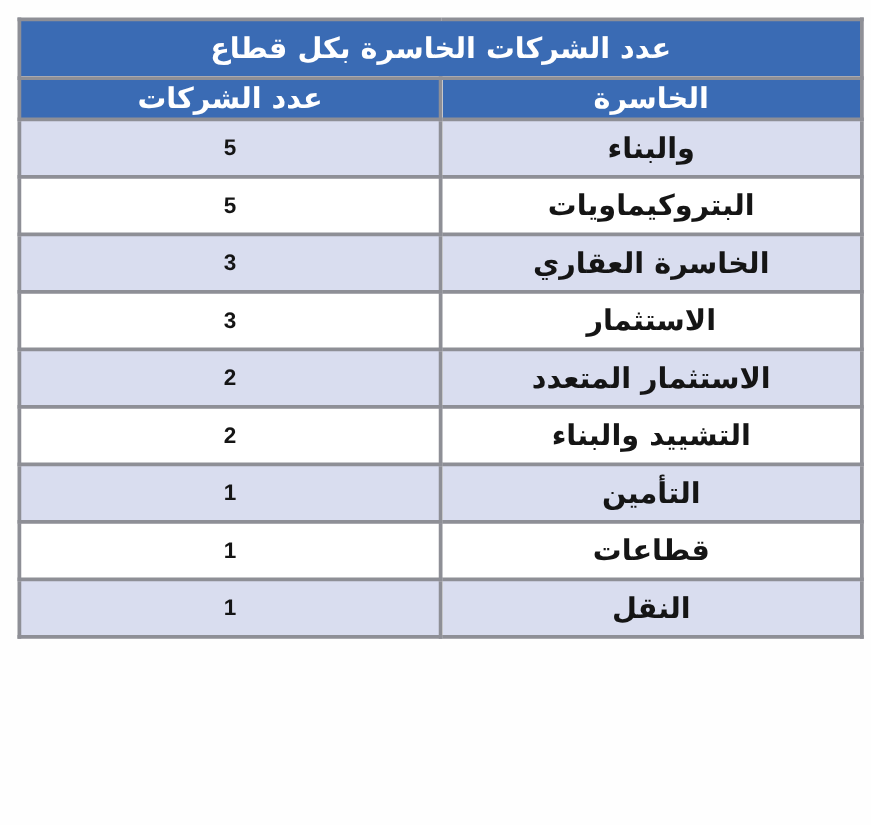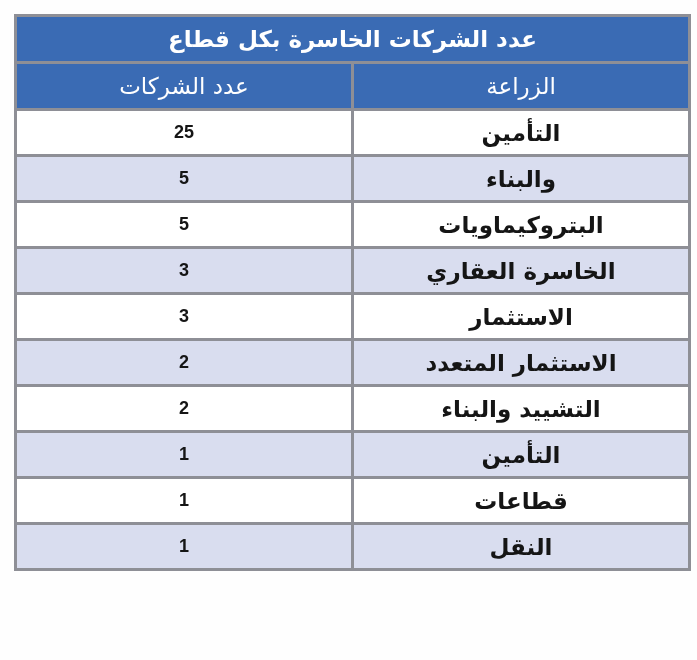--- a/index.html
+++ b/index.html
@@ -34,23 +34,23 @@
   .title-row td {
     background: var(--header-bg);
     color: var(--header-text);
     font-weight: bold;
     font-size: 23px;
     height: 47px;
   }
   .header-row td {
     background: var(--header-bg);
     color: var(--header-text);
-    font-weight: normal;
+    font-weight: bold;
     font-size: 23px;
-    height: 47px;
+    height: 33px;
   }
   .count-cell {
     font-weight: bold;
     font-size: 18px;
     color: var(--body-text);
     font-family: "Liberation Sans", "DejaVu Sans", sans-serif;
   }
   .sector-cell {
     font-weight: bold;
     font-size: 23px;
@@ -63,26 +63,22 @@
 </head>
 <body>
 
 <table class="losing-companies-table">
   <tbody>
     <tr class="title-row">
       <td colspan="2" dir="rtl">عدد الشركات الخاسرة بكل قطاع</td>
     </tr>
     <tr class="header-row">
       <td class="count-header" dir="rtl">عدد الشركات</td>
-      <td class="sector-header" dir="rtl">الزراعة</td>
+      <td class="sector-header" dir="rtl">الخاسرة</td>
     </tr>
-  <tr>
-    <td class="count-cell">25</td>
-    <td class="sector-cell" dir="rtl">التأمين</td>
-  </tr>
       <tr class="shaded">
     <td class="count-cell">5</td>
     <td class="sector-cell" dir="rtl">والبناء</td>
   </tr>
       <tr>
     <td class="count-cell">5</td>
     <td class="sector-cell" dir="rtl">البتروكيماويات</td>
   </tr>
       <tr class="shaded">
     <td class="count-cell">3</td>

